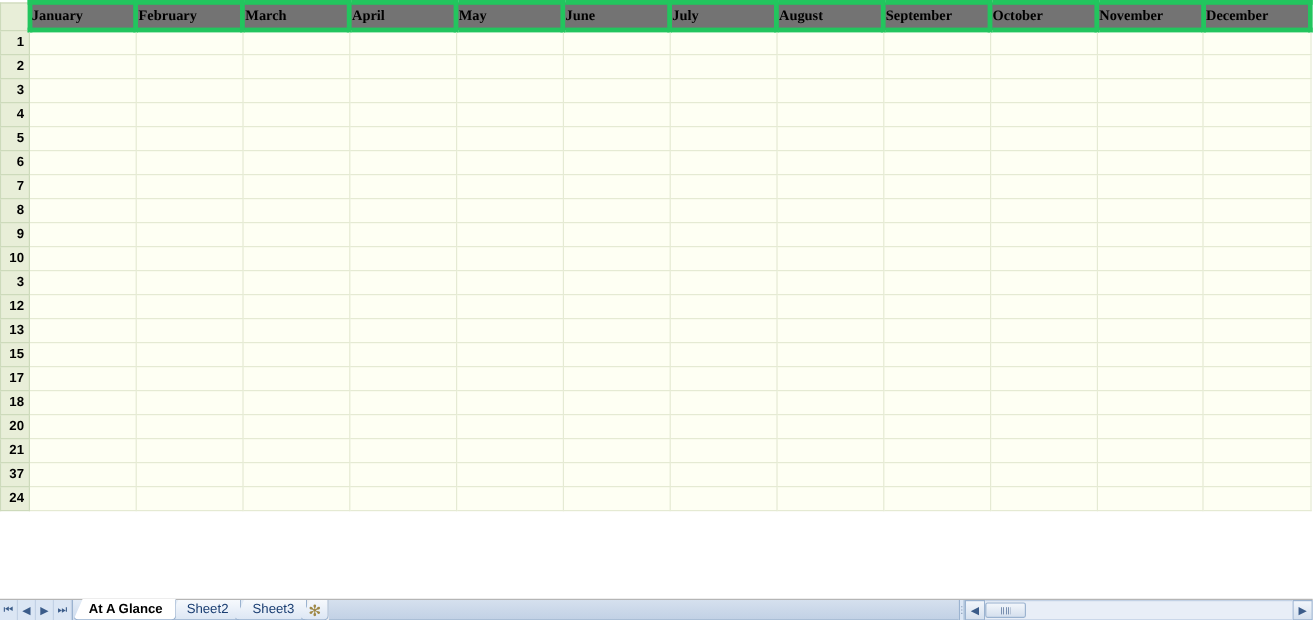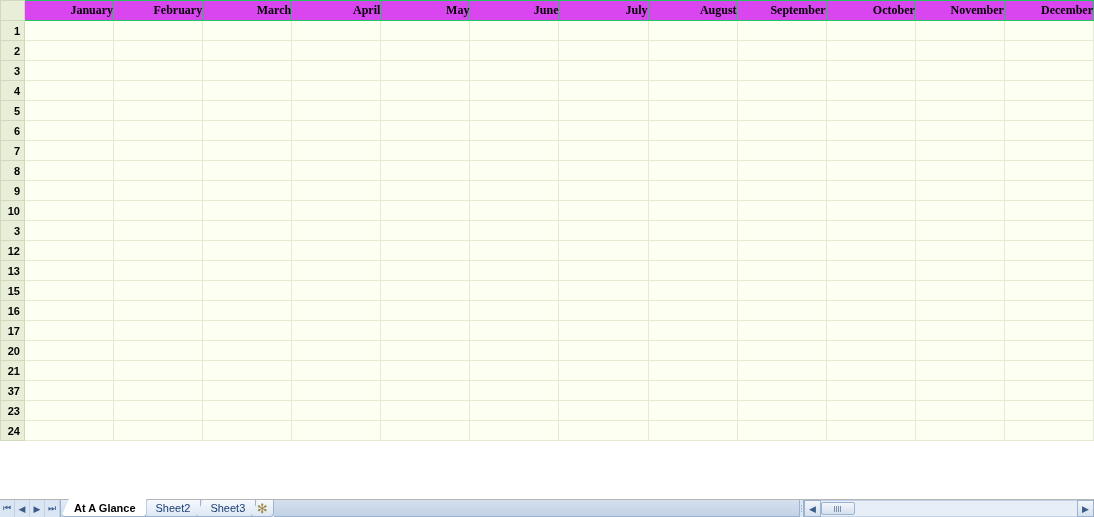--- a/index.html
+++ b/index.html
@@ -16,27 +16,27 @@
     .grid-container {
       flex: 1;
       overflow: hidden;
     }
     table {
       border-collapse: collapse;
       table-layout: fixed;
       width: 100%;
     }
     th.month-header {
-      background: #d946ef;
-      border: 1px solid #22c55e;
+      background: #737373;
+      border: 4px solid #22c55e;
       font-weight: bold;
       font-size: 12px;
       font-family: Georgia, 'Times New Roman', serif;
       color: #000;
-      text-align: right;
+      text-align: left;
       height: 18px;
       padding: 2px 0;
     }
     td.row-num {
       background: #e8eed8;
       border: 1px solid #cddabb;
       font-weight: bold;
       font-size: 11px;
       text-align: right;
       padding-right: 4px;
@@ -401,50 +401,50 @@
           <td class="cell"></td>
           <td class="cell"></td>
           <td class="cell"></td>
           <td class="cell"></td>
           <td class="cell"></td>
           <td class="cell"></td>
           <td class="cell"></td>
           <td class="cell"></td>
         </tr>
         <tr>
-          <td class="row-num">16</td>
-          <td class="cell"></td>
-          <td class="cell"></td>
-          <td class="cell"></td>
-          <td class="cell"></td>
-          <td class="cell"></td>
-          <td class="cell"></td>
-          <td class="cell"></td>
-          <td class="cell"></td>
-          <td class="cell"></td>
-          <td class="cell"></td>
-          <td class="cell"></td>
-          <td class="cell"></td>
-        </tr>
-        <tr>
           <td class="row-num">17</td>
           <td class="cell"></td>
           <td class="cell"></td>
           <td class="cell"></td>
           <td class="cell"></td>
           <td class="cell"></td>
           <td class="cell"></td>
           <td class="cell"></td>
           <td class="cell"></td>
           <td class="cell"></td>
           <td class="cell"></td>
           <td class="cell"></td>
           <td class="cell"></td>
         </tr>
         <tr>
+          <td class="row-num">18</td>
+          <td class="cell"></td>
+          <td class="cell"></td>
+          <td class="cell"></td>
+          <td class="cell"></td>
+          <td class="cell"></td>
+          <td class="cell"></td>
+          <td class="cell"></td>
+          <td class="cell"></td>
+          <td class="cell"></td>
+          <td class="cell"></td>
+          <td class="cell"></td>
+          <td class="cell"></td>
+        </tr>
+        <tr>
           <td class="row-num">20</td>
           <td class="cell"></td>
           <td class="cell"></td>
           <td class="cell"></td>
           <td class="cell"></td>
           <td class="cell"></td>
           <td class="cell"></td>
           <td class="cell"></td>
           <td class="cell"></td>
           <td class="cell"></td>
@@ -462,35 +462,20 @@
           <td class="cell"></td>
           <td class="cell"></td>
           <td class="cell"></td>
           <td class="cell"></td>
           <td class="cell"></td>
           <td class="cell"></td>
           <td class="cell"></td>
         </tr>
         <tr>
           <td class="row-num">37</td>
-          <td class="cell"></td>
-          <td class="cell"></td>
-          <td class="cell"></td>
-          <td class="cell"></td>
-          <td class="cell"></td>
-          <td class="cell"></td>
-          <td class="cell"></td>
-          <td class="cell"></td>
-          <td class="cell"></td>
-          <td class="cell"></td>
-          <td class="cell"></td>
-          <td class="cell"></td>
-        </tr>
-        <tr>
-          <td class="row-num">23</td>
           <td class="cell"></td>
           <td class="cell"></td>
           <td class="cell"></td>
           <td class="cell"></td>
           <td class="cell"></td>
           <td class="cell"></td>
           <td class="cell"></td>
           <td class="cell"></td>
           <td class="cell"></td>
           <td class="cell"></td>

